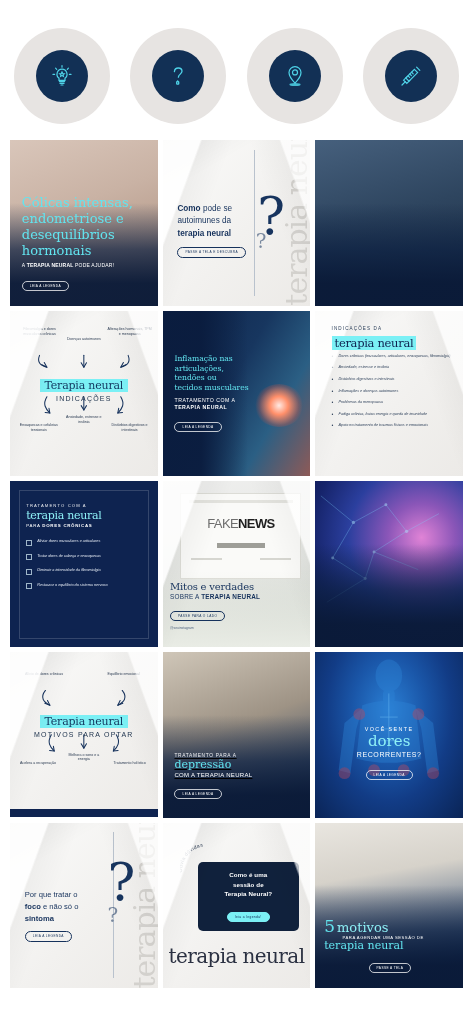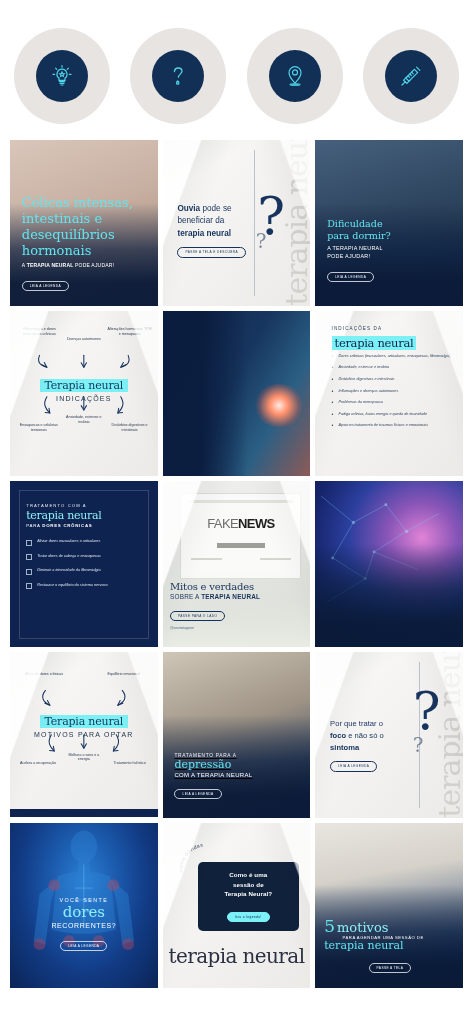--- a/index.html
+++ b/index.html
@@ -205,67 +205,54 @@
 
   <div class="grid">
 
     <div class="cell">
       <div class="post">
         <div class="ph skin"></div>
         <div class="veil-b"></div>
         <div class="txt" style="left:8%;right:6%;bottom:9%;">
           <div class="t-serif cy" style="font-size:13px;line-height:1.22;">
             <div>Cólicas intensas,</div>
-            <div>intestinais e</div>
+            <div>endometriose e</div>
             <div>desequilíbrios hormonais</div>
           </div>
           <div class="wh" style="font-size:5px;letter-spacing:.2px;margin-top:3px;">
             <span>A </span><b>TERAPIA NEURAL</b><span> PODE AJUDAR!</span>
           </div>
           <div style="margin-top:5px;">
             <span class="pill">LEIA A LEGENDA</span>
           </div>
         </div>
       </div>
     </div>
 
     <div class="cell paper">
       <div class="post">
         <div class="vline" style="left:62%;"></div>
         <div class="wmark">terapia neural</div>
         <div class="qmark big" style="left:64%;top:30%;">?</div>
         <div class="qmark sm" style="left:63%;top:55%;">?</div>
         <div class="txt nv" style="left:10%;top:38%;width:52%;font-size:8.2px;line-height:1.5;">
-          <div><b>Ouvia</b><span> pode se</span></div>
-          <div>beneficiar da</div>
+          <div><b>Como</b><span> pode se</span></div>
+          <div>autoimunes da</div>
           <div><b>terapia neural</b></div>
           <div style="margin-top:5px;">
             <span class="pill dark">PASSE A TELA E DESCUBRA</span>
           </div>
         </div>
       </div>
     </div>
 
     <div class="cell">
       <div class="post">
         <div class="ph bedroom"></div>
         <div class="veil-b"></div>
-        <div class="txt" style="left:8%;right:6%;bottom:14%;">
-          <div class="t-serif cy" style="font-size:9.6px;line-height:1.25;">
-            <div>Dificuldade</div>
-            <div>para dormir?</div>
-          </div>
-          <div class="wh" style="font-size:5.4px;letter-spacing:.3px;line-height:1.4;margin-top:3px;">
-            <div>A TERAPIA NEURAL</div>
-            <div>PODE AJUDAR!</div>
-          </div>
-          <div style="margin-top:4px;">
-            <span class="pill">LEIA A LEGENDA</span>
-          </div>
-        </div>
       </div>
     </div>
 
     <div class="cell paper">
       <div class="post diag">
         <div class="dnode" style="left:6%;top:10%;width:28%;">Fibromialgia e dores musculares crônicas</div>
         <div class="dnode" style="left:36%;top:16%;width:28%;">Doenças autoimunes</div>
         <div class="dnode" style="left:66%;top:10%;width:30%;">Alterações hormonais, TPM e menopausa</div>
 
         <svg style="position:absolute;inset:0;width:100%;height:100%;" viewBox="0 0 100 112" preserveAspectRatio="none">
@@ -295,20 +282,35 @@
         <div class="dnode" style="left:36%;top:63%;width:28%;">Ansiedade, estresse e insônia</div>
         <div class="dnode" style="left:66%;top:68%;width:30%;">Distúrbios digestivos e intestinais</div>
       </div>
     </div>
 
     <div class="cell">
       <div class="post">
         <div class="ph knee"></div>
         <div style="position:absolute;right:4%;top:44%;width:34%;height:26%;border-radius:50%;background:radial-gradient(circle,#ffe9e3 0%,#ff8f6a 28%,rgba(255,90,60,.25) 60%,rgba(255,90,60,0) 72%);"></div>
         <div style="position:absolute;left:0;right:42%;top:0;bottom:0;background:linear-gradient(to right, rgba(10,28,62,.95) 45%, rgba(10,28,62,0) 100%);"></div>
+        <div class="txt" style="left:8%;right:30%;top:26%;">
+          <div class="t-serif cy" style="font-size:7.6px;line-height:1.3;">
+            <div>Inflamação nas</div>
+            <div>articulações,</div>
+            <div>tendões ou</div>
+            <div>tecidos musculares</div>
+          </div>
+          <div class="wh" style="font-size:5.2px;letter-spacing:.5px;margin-top:4px;">
+            <div>TRATAMENTO COM A</div>
+            <div style="font-weight:bold;margin-top:1px;">TERAPIA NEURAL</div>
+          </div>
+          <div style="margin-top:4px;">
+            <span class="pill">LEIA A LEGENDA</span>
+          </div>
+        </div>
       </div>
     </div>
 
     <div class="cell paper">
       <div class="post">
         <div class="txt" style="left:11%;top:9%;">
           <div style="font-size:4.6px;letter-spacing:1.1px;color:#2b3f59;">INDICAÇÕES DA</div>
           <div class="t-serif" style="margin-top:1px;">
             <span class="hl-cyan" style="font-size:11.5px;letter-spacing:-.3px;">terapia neural</span>
           </div>
@@ -445,72 +447,72 @@
           <div class="wh" style="font-size:4.8px;letter-spacing:.7px;opacity:.92;">TRATAMENTO PARA A</div>
           <div class="t-serif cy" style="font-size:11px;line-height:1.1;margin-top:1px;">depressão</div>
           <div class="wh" style="font-size:6px;letter-spacing:.3px;margin-top:1px;">COM A TERAPIA NEURAL</div>
           <div style="margin-top:3px;">
             <span class="pill">LEIA A LEGENDA</span>
           </div>
         </div>
       </div>
     </div>
 
+    <div class="cell">
+      <div class="post">
+        <div class="ph xray"></div>
+        <svg style="position:absolute;inset:0;width:100%;height:100%;opacity:.7" viewBox="0 0 100 112">
+          <g fill="#2e86d8" opacity=".55">
+            <ellipse cx="50" cy="16" rx="9" ry="11"></ellipse>
+            <rect x="46" y="26" width="8" height="8" rx="2"></rect>
+            <path d="M32 36 Q50 30 68 36 L72 72 Q50 78 28 72 Z"></path>
+            <path d="M32 38 L20 48 L16 80 L24 82 L28 52 Z"></path>
+            <path d="M68 38 L80 48 L84 80 L76 82 L72 52 Z"></path>
+          </g>
+          <g fill="#c94a5a" opacity=".55">
+            <circle cx="30" cy="42" r="4"></circle>
+              <circle cx="70" cy="42" r="4"></circle>
+            <circle cx="20" cy="82" r="4"></circle>
+              <circle cx="80" cy="82" r="4"></circle>
+            <circle cx="40" cy="80" r="4"></circle>
+              <circle cx="60" cy="80" r="4"></circle>
+          </g>
+          <g stroke="#7fd0ff" stroke-width=".5" fill="none" opacity=".7">
+            <path d="M50 28 V70"></path>
+              <path d="M44 44 H56 M44 52 H56 M44 60 H56"></path>
+          </g>
+        </svg>
+        <div class="txt" style="left:5%;right:5%;top:45%;text-align:center;">
+          <div class="wh" style="font-size:5.4px;letter-spacing:1.4px;">VOCÊ SENTE</div>
+          <div class="t-serif cy2" style="font-size:15px;line-height:1.1;margin-top:1px;">dores</div>
+          <div class="wh" style="font-size:7px;letter-spacing:.6px;margin-top:1px;">RECORRENTES?</div>
+          <div style="margin-top:4px;">
+            <span class="pill">LEIA A LEGENDA</span>
+          </div>
+        </div>
+      </div>
+    </div>
+
     <div class="cell paper">
       <div class="post">
         <div class="vline" style="left:70%;"></div>
         <div class="wmark">terapia neural</div>
         <div class="qmark big" style="left:66%;top:20%;">?</div>
         <div class="qmark sm" style="left:66%;top:50%;">?</div>
         <div class="txt nv" style="left:10%;top:40%;width:56%;font-size:7.6px;line-height:1.6;">
           <div>Por que tratar o</div>
           <div><b>foco</b><span> e não só o</span></div>
           <div><b>sintoma</b></div>
           <div style="margin-top:4px;">
             <span class="pill dark">LEIA A LEGENDA</span>
           </div>
         </div>
       </div>
     </div>
 
-    <div class="cell">
-      <div class="post">
-        <div class="ph xray"></div>
-        <svg style="position:absolute;inset:0;width:100%;height:100%;opacity:.7" viewBox="0 0 100 112">
-          <g fill="#2e86d8" opacity=".55">
-            <ellipse cx="50" cy="16" rx="9" ry="11"></ellipse>
-            <rect x="46" y="26" width="8" height="8" rx="2"></rect>
-            <path d="M32 36 Q50 30 68 36 L72 72 Q50 78 28 72 Z"></path>
-            <path d="M32 38 L20 48 L16 80 L24 82 L28 52 Z"></path>
-            <path d="M68 38 L80 48 L84 80 L76 82 L72 52 Z"></path>
-          </g>
-          <g fill="#c94a5a" opacity=".55">
-            <circle cx="30" cy="42" r="4"></circle>
-              <circle cx="70" cy="42" r="4"></circle>
-            <circle cx="20" cy="82" r="4"></circle>
-              <circle cx="80" cy="82" r="4"></circle>
-            <circle cx="40" cy="80" r="4"></circle>
-              <circle cx="60" cy="80" r="4"></circle>
-          </g>
-          <g stroke="#7fd0ff" stroke-width=".5" fill="none" opacity=".7">
-            <path d="M50 28 V70"></path>
-              <path d="M44 44 H56 M44 52 H56 M44 60 H56"></path>
-          </g>
-        </svg>
-        <div class="txt" style="left:5%;right:5%;top:45%;text-align:center;">
-          <div class="wh" style="font-size:5.4px;letter-spacing:1.4px;">VOCÊ SENTE</div>
-          <div class="t-serif cy2" style="font-size:15px;line-height:1.1;margin-top:1px;">dores</div>
-          <div class="wh" style="font-size:7px;letter-spacing:.6px;margin-top:1px;">RECORRENTES?</div>
-          <div style="margin-top:4px;">
-            <span class="pill">LEIA A LEGENDA</span>
-          </div>
-        </div>
-      </div>
-    </div>
-
     <div class="cell paper">
       <div class="post">
         <svg style="position:absolute;left:12%;top:12%;width:30%;height:22%;" viewBox="0 0 40 30">
           <defs>
               <path id="arc1" d="M2 26 A22 22 0 0 1 36 6"></path>
             </defs>
           <text font-size="4.6" fill="#2b3b52" letter-spacing=".3" font-family="Liberation Sans, sans-serif">
             <textPath href="#arc1">Ouvia dúvidas</textPath>
           </text>
         </svg>

